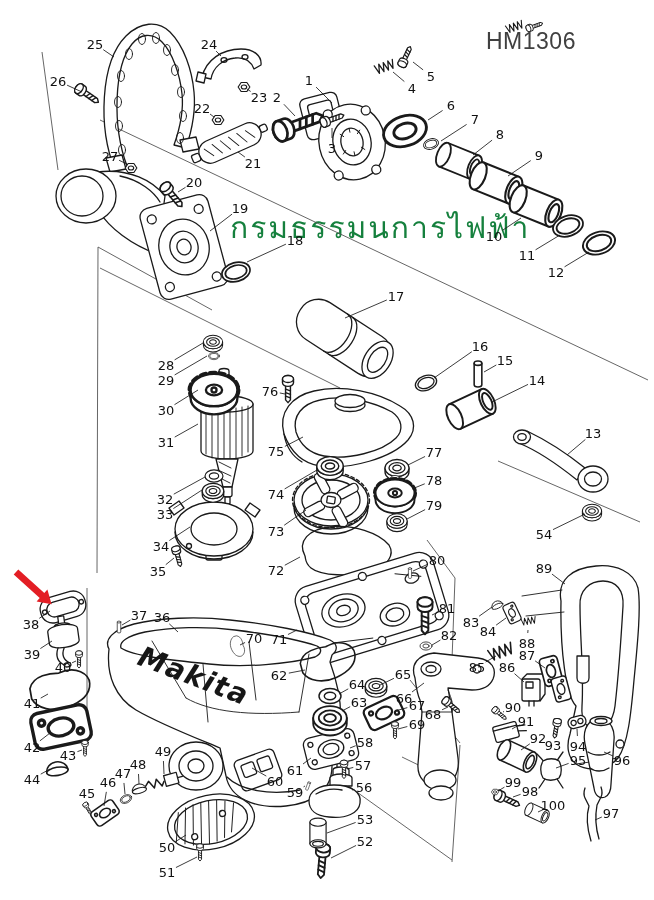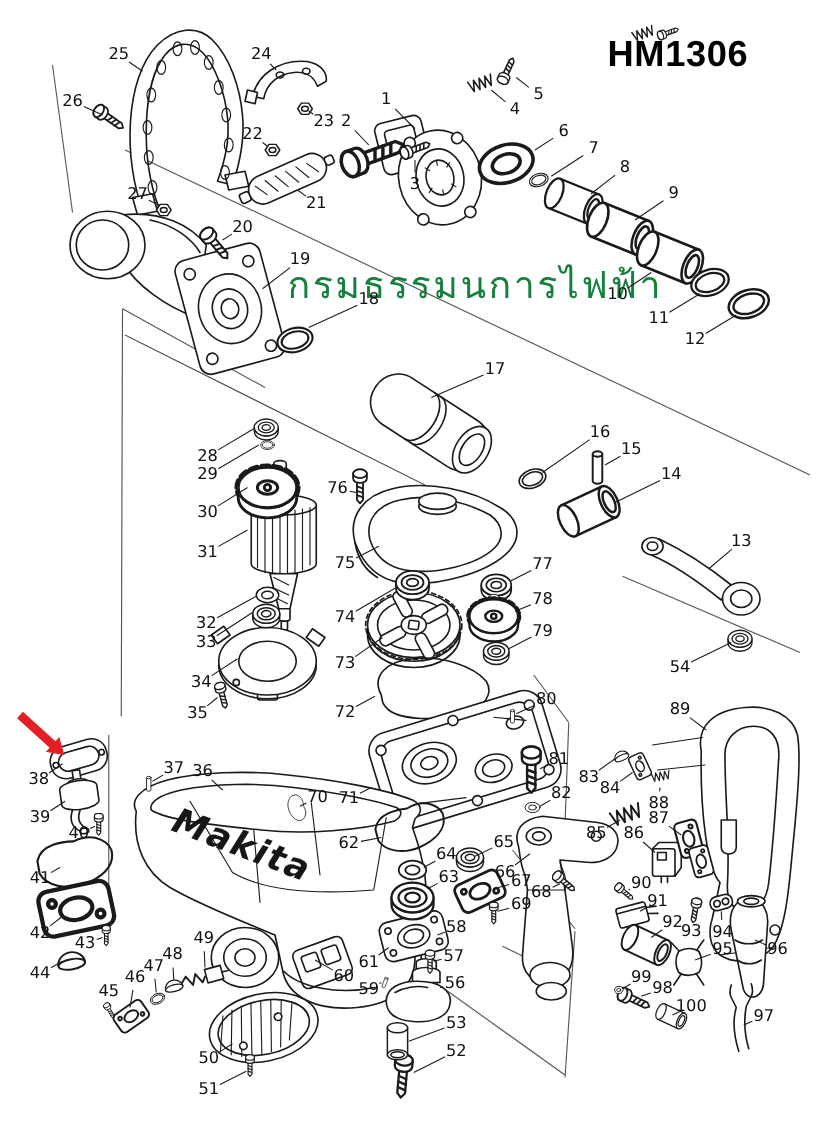--- a/index.html
+++ b/index.html
@@ -1,21 +1,21 @@
 <!DOCTYPE html>
 <html><head>
 <meta charset="utf-8">
 <style>
   html,body{margin:0;padding:0;background:#fff;}
   .page{position:relative;width:654px;height:900px;background:#fff;overflow:hidden;
         font-family:"Liberation Sans",sans-serif;}
   .watermark{position:absolute;left:230px;top:204px;font-size:30px;letter-spacing:2px;
              white-space:nowrap;z-index:0;font-family:"DejaVu Sans",sans-serif;}
   svg#diagram{position:absolute;left:0;top:0;z-index:1;}
-  .title{position:absolute;left:486px;top:28px;font-size:29px;font-weight:bold;color:#000000;
+  .title{position:absolute;left:486px;top:28px;font-size:23px;font-weight:normal;color:#404040;
          letter-spacing:.5px;z-index:2;font-family:"Liberation Sans",sans-serif;}
   #art path,#art rect,#art ellipse,#art circle,#art line{
       stroke:#1a1a1a;stroke-width:1.3;fill:#fff;stroke-linejoin:round;stroke-linecap:round;}
   #art .ln{fill:none;}
   #art .thin{fill:none;stroke-width:.9;}
   #art text.logo{font:italic bold 28px "DejaVu Sans",sans-serif;fill:#161616;stroke:none;letter-spacing:1.5px;}
   #callouts text{font-family:"DejaVu Sans",sans-serif;font-size:13px;fill:#111;}
 </style>
 </head>
 <body>

